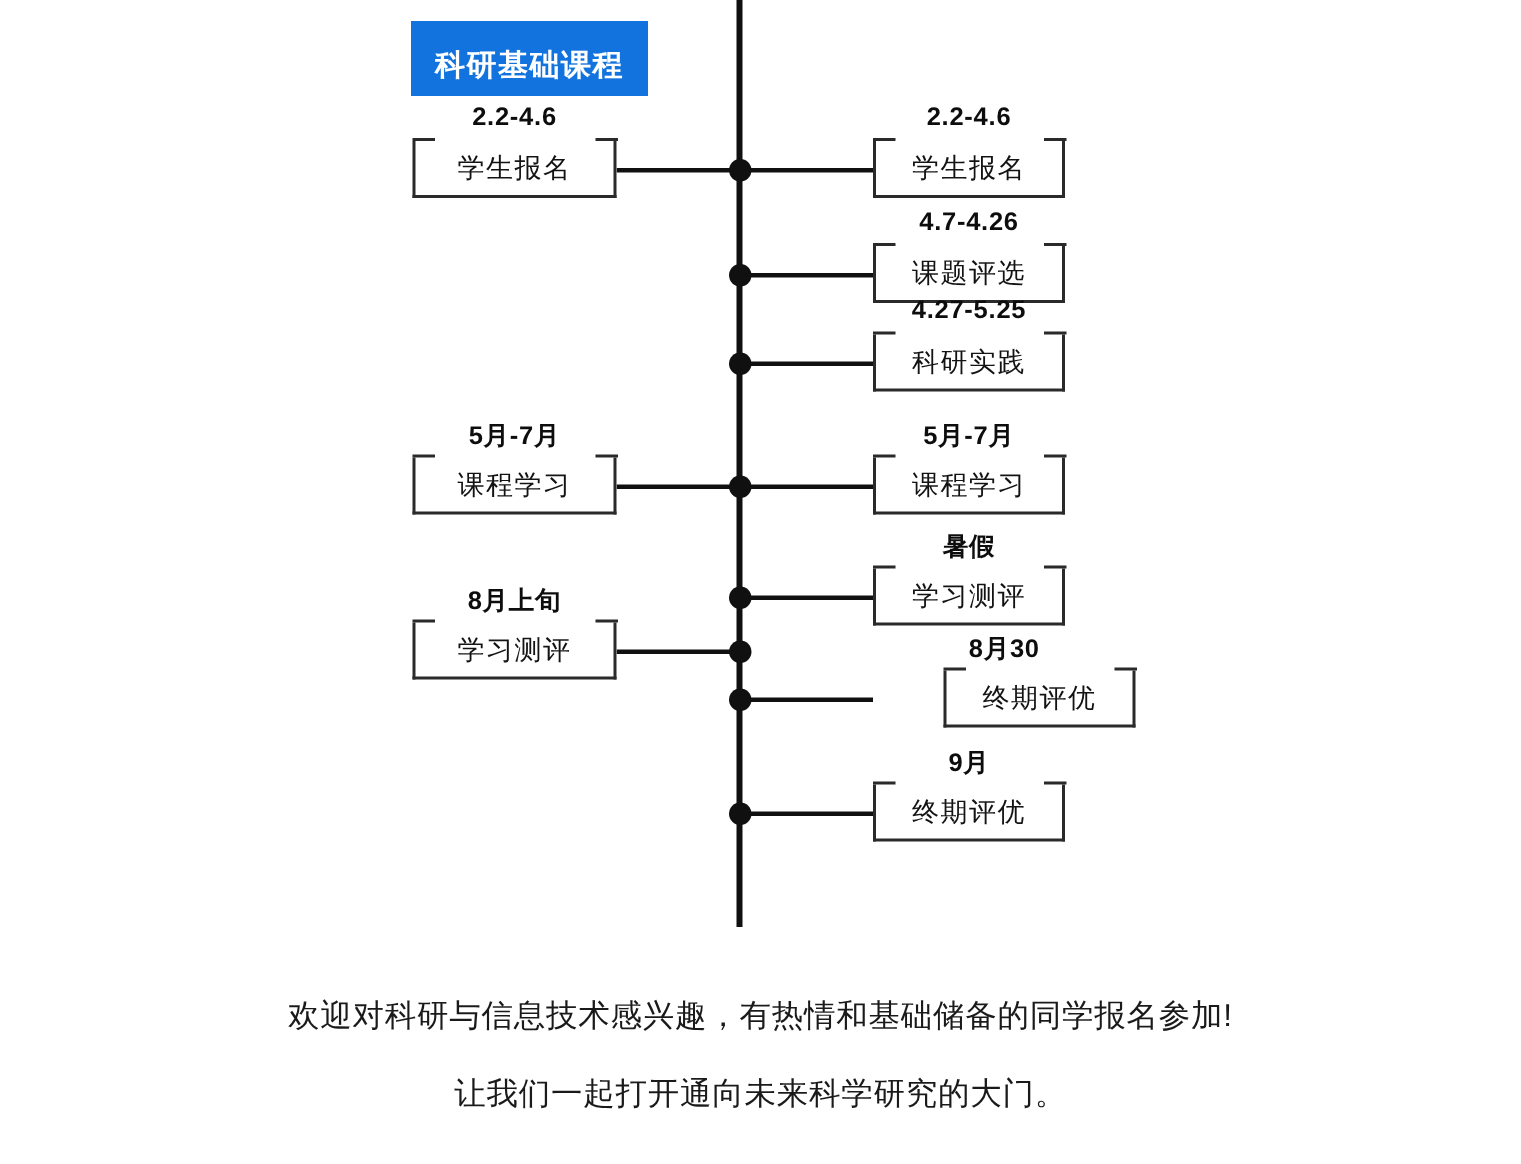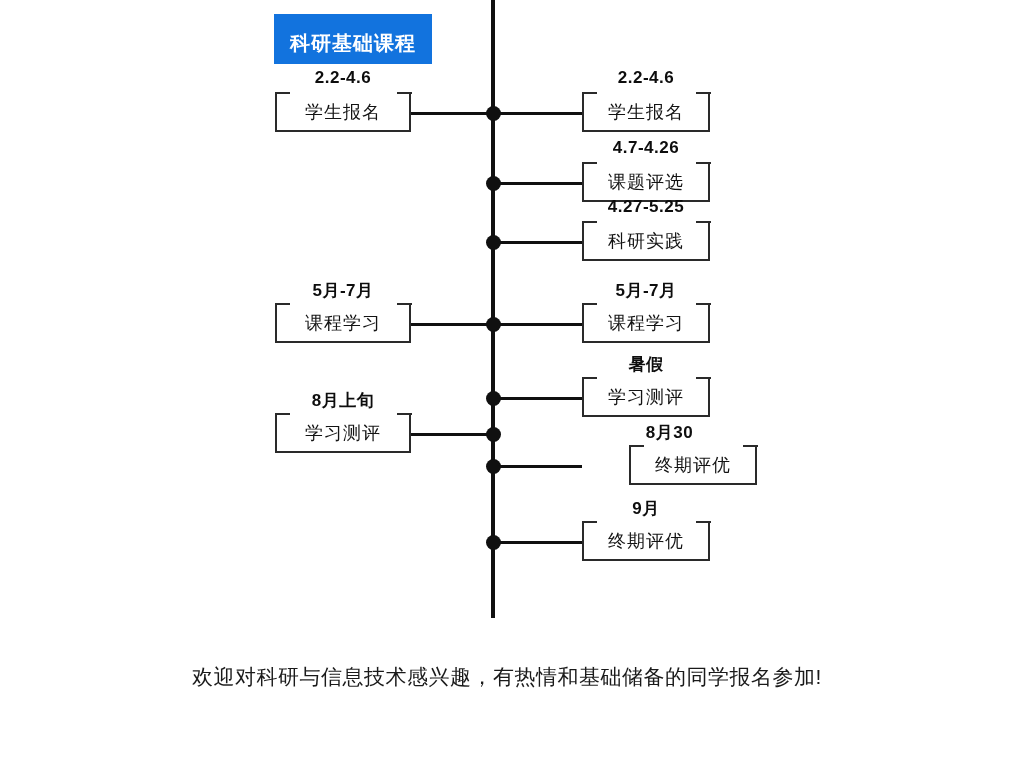--- a/index.html
+++ b/index.html
@@ -225,14 +225,15 @@
       </div>
       <div class="node" style="left: 582px; top: 523px; width: 128px;">
         <div class="node-date">9月</div>
         <div class="node-box">
           <div class="node-label">终期评优</div>
         </div>
       </div>
     </div>
 
   <div class="caption line1">欢迎对科研与信息技术感兴趣，有热情和基础储备的同学报名参加!</div>
+  <div class="caption line2">让我们一起打开通向未来科学研究的大门。</div>
 
 </div>
 
 </body></html>

